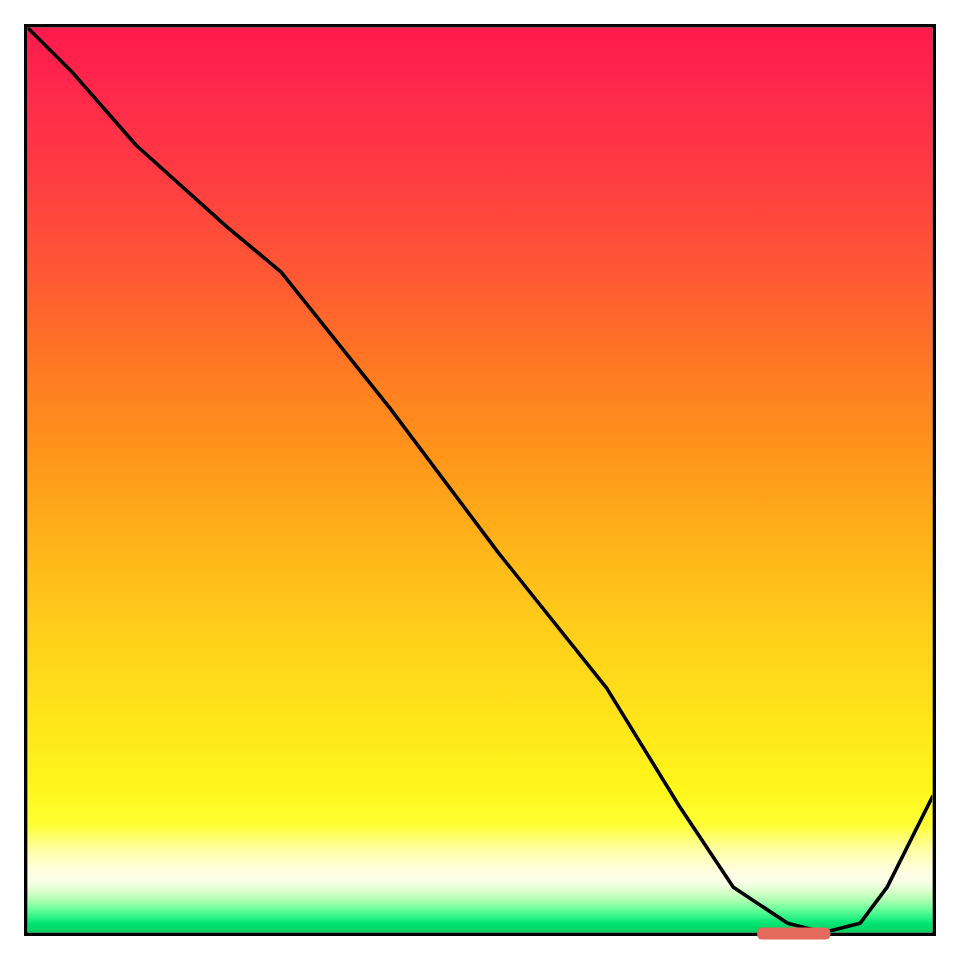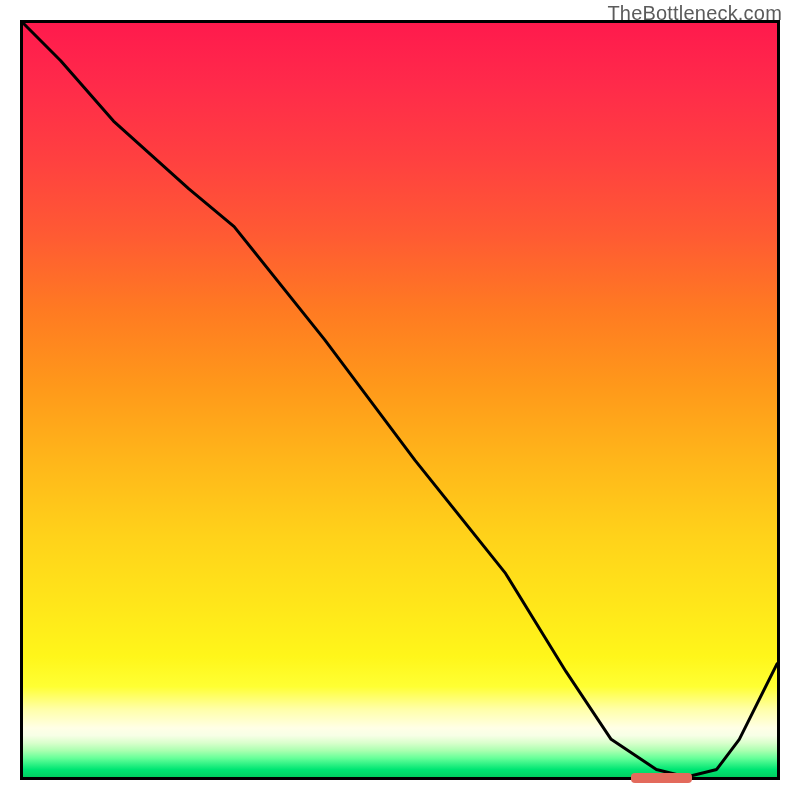--- a/index.html
+++ b/index.html
@@ -58,21 +58,20 @@
     position: absolute;
     height: 10px;
     background: #e36a5c;
     border-radius: 4px;
   }
 </style>
 </head>
 <body>
 
 <div class="wrap">
-  <div class="attribution">TheBottleneck.com</div>
   <div class="plot">
     <div class="gradient"></div>
     <svg class="curve-svg" viewBox="0 0 760 760" preserveAspectRatio="none">
       <path id="curve-path" fill="none" stroke="#000" stroke-width="3" stroke-linejoin="round" stroke-linecap="round" d="M0.0 0.0 L38.0 38.0 L91.2 98.8 L167.2 167.2 L212.8 205.2 L304.0 319.2 L395.2 440.8 L486.4 554.8 L547.2 653.6 L592.8 722.0 L638.4 752.4 L668.8 760.0 L699.2 752.4 L722.0 722.0 L760.0 646.0"></path>
     </svg>
     <div id="marker" class="marker" style="left: 608px; width: 60.8px; top: 750.44px;"></div>
   </div>
 </div>
 
 </body></html>

